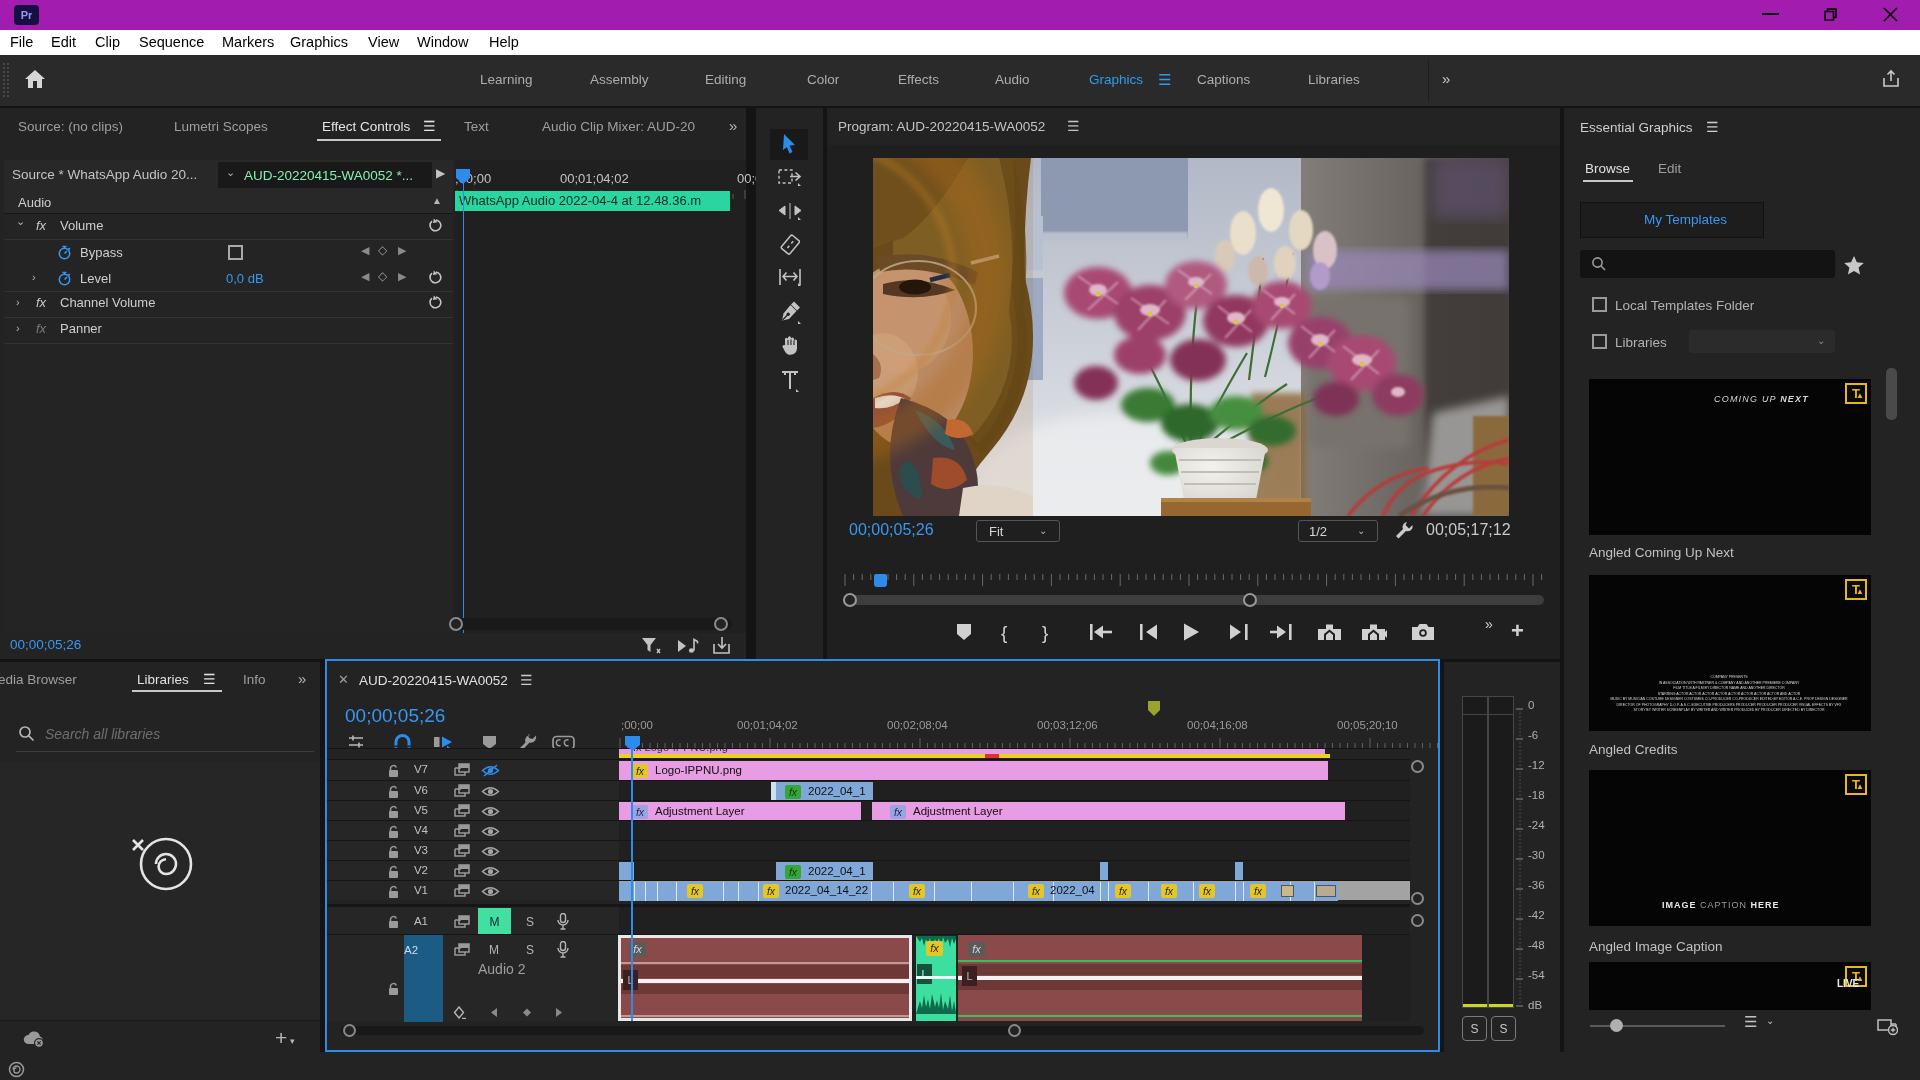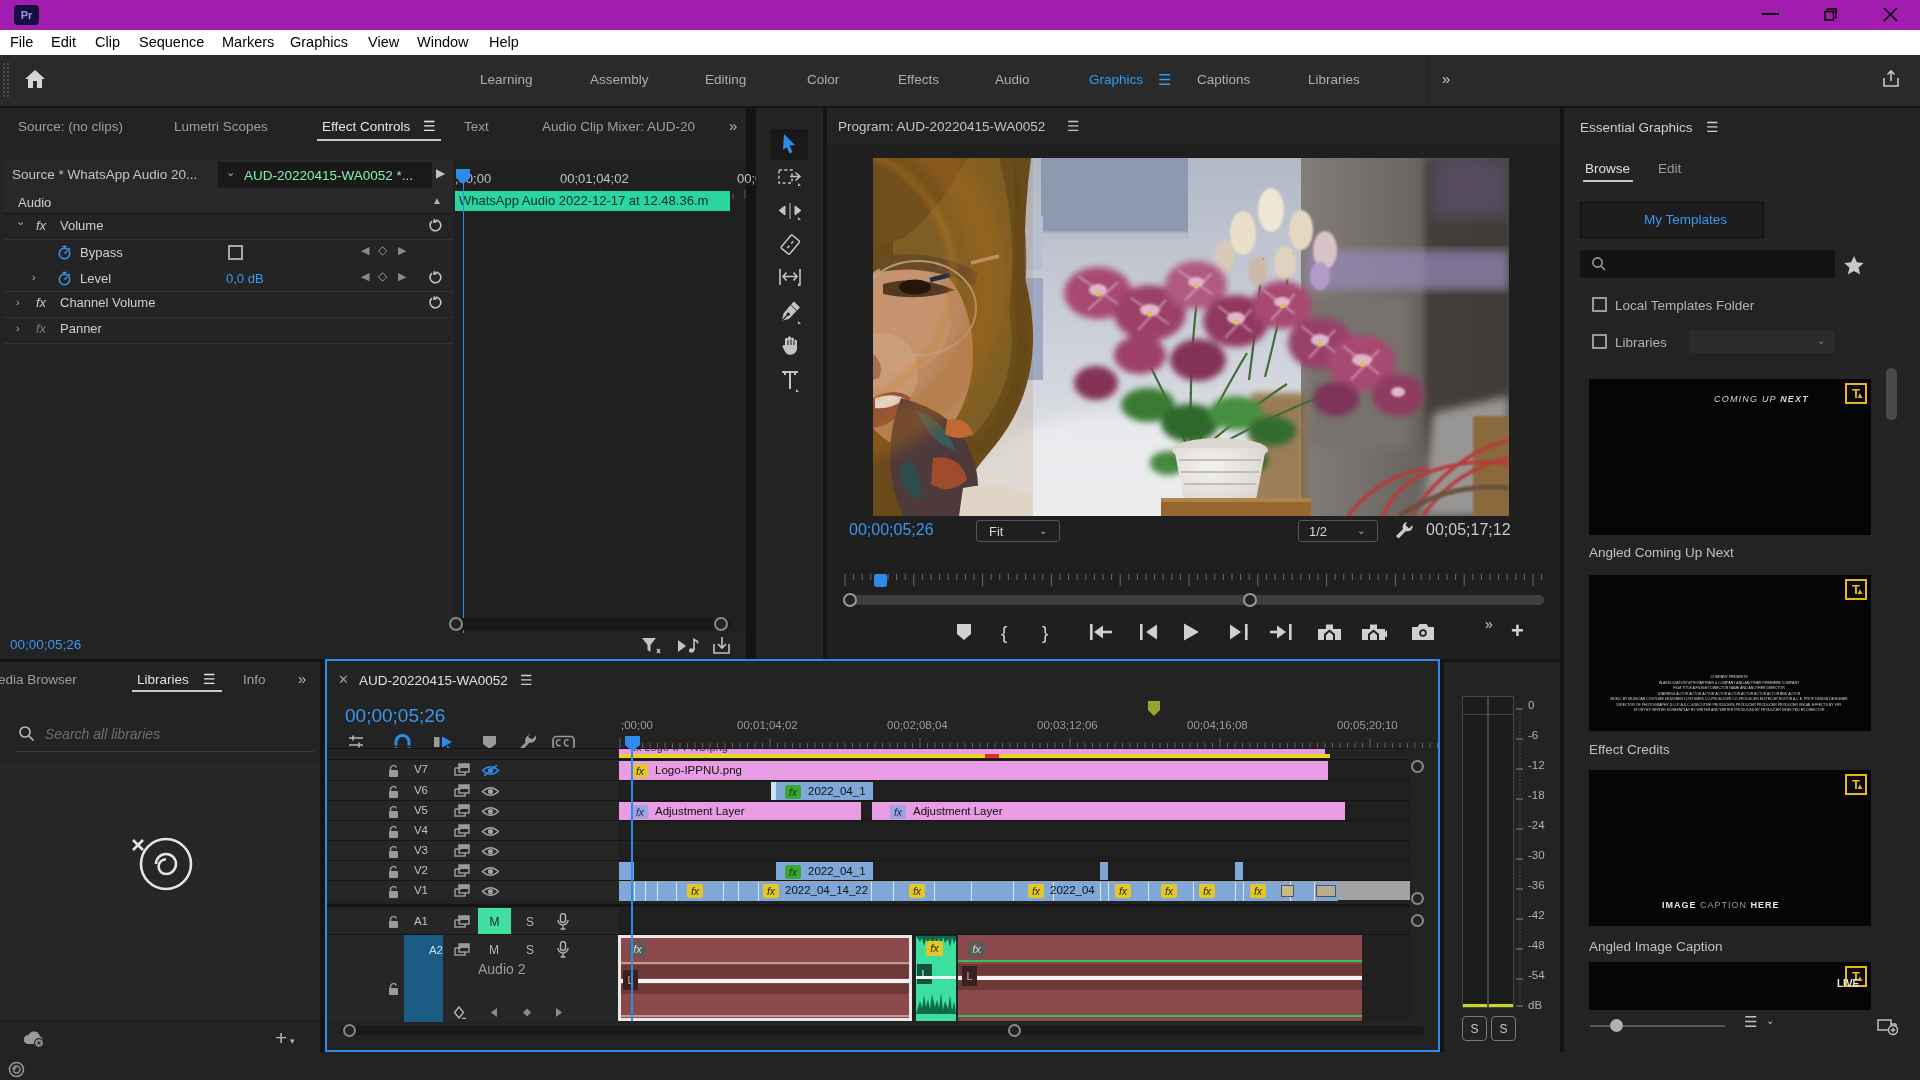--- a/index.html
+++ b/index.html
@@ -152,21 +152,21 @@
         <span class="abs" style="left:282px;top:11px;">00;0</span>
       </div>
 
       <svg class="abs" style="left:0;top:30px;" width="291" height="9" viewBox="0 0 291 9">
         <g stroke="#5a5a5a" stroke-width="1">
           <path d="M2 0 v9 M14 4 v5 M26 4 v5 M38 4 v5 M50 4 v5 M62 4 v5 M74 4 v5 M86 4 v5 M98 4 v5 M110 4 v5 M122 4 v5 M134 4 v5 M146 0 v9 M158 4 v5 M170 4 v5 M182 4 v5 M194 4 v5 M206 4 v5 M218 4 v5 M230 4 v5 M242 4 v5 M254 4 v5 M266 4 v5 M278 4 v5 M290 0 v9"></path>
         </g>
       </svg>
 
       <div class="abs" style="left:0;top:31px;width:275px;height:20px;background:#2bd5a0;overflow:hidden;">
-        <span class="abs" style="left:4px;top:2px;font-size:13px;color:#0b2d22;white-space:nowrap;">WhatsApp Audio 2022-12-17 at 12.48.36.m</span>
+        <span class="abs" style="left:4px;top:2px;font-size:13px;color:#0b2d22;white-space:nowrap;">WhatsApp Audio 2022-04-4 at 12.48.36.m</span>
       </div>
 
       <div class="abs" style="left:7.5px;top:10px;width:1.6px;height:463px;background:#2d8ceb;"></div>
       <svg class="abs" style="left:0px;top:8px;" width="16" height="17" viewBox="0 0 16 17">
           <path d="M1 1 h14 v9 l-7 6 l-7 -6 z" fill="#2d8ceb"></path>
         </svg>
     </div>
 
     <div class="abs" style="left:455px;top:510px;width:277px;height:12px;background:#191919;border-radius:6px;"></div>
     <div class="abs" style="left:449px;top:509px;width:14px;height:14px;border:2px solid #8a8a8a;border-radius:50%;background:#232323;"></div>
@@ -498,21 +498,21 @@
 
     <div class="abs thumb" style="left:25px;top:271px;width:282px;height:156px;background:#050505;">
       <div class="ta">T<span style="position:absolute;right:1px;bottom:-3px;font-size:8px;">▲</span></div>
         <span class="abs" style="left:80px;top:15px;font-size:9px;font-style:italic;color:#d6d6d6;letter-spacing:1.2px;margin-left:45px;">COMING UP <b>NEXT</b></span>
     </div>
     <span class="abs" style="left:25px;top:437px;font-size:13.5px;color:#c0c0c0;">Angled Coming Up Next</span>
     <div class="abs thumb" style="left:25px;top:467px;width:282px;height:156px;background:#050505;">
       <div class="ta">T<span style="position:absolute;right:1px;bottom:-3px;font-size:8px;">▲</span></div>
         <div class="abs" style="left:20px;top:100px;width:240px;font-size:3.5px;color:#d8d8d8;text-align:center;line-height:5.5px;">COMPANY PRESENTS<br>IN ASSOCIATION WITH PARTNER &amp; COMPANY AND ANOTHER PREMIERE COMPANY<br>FILM TITLE A FILM BY DIRECTOR NAME AND ANOTHER DIRECTOR<br>STARRING ACTOR ACTOR ACTOR ACTOR ACTOR ACTOR ACTOR ACTOR AND ACTOR<br>MUSIC BY MUSICIAN COSTUME DESIGNER COSTUMES CO-PRODUCER CO-PRODUCER EDITED BY EDITOR A.C.E. PROP DESIGN DESIGNER<br>DIRECTOR OF PHOTOGRAPHY D.O.P. A.S.C. EXECUTIVE PRODUCERS PRODUCER PRODUCER PRODUCER VISUAL EFFECTS BY VFX<br>STORY BY WRITER SCREENPLAY BY WRITER AND WRITER PRODUCED BY PRODUCER DIRECTED BY DIRECTOR</div>
     </div>
-    <span class="abs" style="left:25px;top:634px;font-size:13.5px;color:#c0c0c0;">Effect Credits</span>
+    <span class="abs" style="left:25px;top:634px;font-size:13.5px;color:#c0c0c0;">Angled Credits</span>
     <div class="abs thumb" style="left:25px;top:662px;width:282px;height:156px;background:#050505;">
       <div class="ta">T<span style="position:absolute;right:1px;bottom:-3px;font-size:8px;">▲</span></div>
         <span class="abs" style="left:73px;top:130px;font-size:9px;color:#e8e8e8;letter-spacing:1px;"><b>IMAGE</b> <span style="color:#9a9a9a;">CAPTION</span> <b>HERE</b></span>
     </div>
     <span class="abs" style="left:25px;top:831px;font-size:13.5px;color:#c0c0c0;">Angled Image Caption</span>
     <div class="abs thumb" style="left:25px;top:854px;width:282px;height:48px;background:#050505;">
       <div class="ta">T<span style="position:absolute;right:1px;bottom:-3px;font-size:8px;">▲</span></div>
         <span class="abs" style="left:248px;top:16px;font-size:10px;color:#e8e8e8;font-weight:bold;">LIVE</span>
     </div>
 
@@ -821,21 +821,21 @@
               <path d="M1 7 a5 5 0 0 0 10 0 M6 12 v4 M3.5 16 h5" fill="none" stroke="#b5b5b5" stroke-width="1.4"></path>
             </svg>
 </div>
         </div>
 <div class="trow" style="top:273px;height:87px;background:#202020;">
 <div class="thead">
 <svg class="abs" style="left:60px;top:47px;" width="13" height="14" viewBox="0 0 13 14">
               <path d="M3.5 6 V4.5 a3 3 0 0 1 5.8 -1" fill="none" stroke="#9a9a9a" stroke-width="1.5"></path>
               <rect x="2" y="6" width="9" height="7" rx="1" fill="#9a9a9a"></rect>
             </svg>
-<div class="abs" style="left:77px;top:0px;width:39px;height:87px;background:#1c5b84;color:#cde;font-size:11.5px;text-align:right;line-height:30px;">A2</div>
+<div class="abs" style="left:77px;top:0px;width:39px;height:87px;background:#1c5b84;color:#cde;font-size:11.5px;text-align:left;line-height:30px;">A2</div>
 <svg class="abs" style="left:126px;top:8px;" width="17" height="14" viewBox="0 0 17 14">
               <path d="M2 5 h6 M2 5 v7 h10 v-3" fill="none" stroke="#9a9a9a" stroke-width="1.5"></path>
               <rect x="6" y="1" width="10" height="8" fill="none" stroke="#9a9a9a" stroke-width="1.5"></rect>
               <rect x="6" y="1" width="10" height="4" fill="#9a9a9a"></rect>
             </svg>
 <span class="abs" style="left:162px;top:8px;font-size:12px;color:#b5b5b5;">M</span>
 <span class="abs" style="left:199px;top:8px;font-size:12px;color:#b5b5b5;">S</span>
 <svg class="abs" style="left:230px;top:6px;" width="12" height="17" viewBox="0 0 12 17">
               <rect x="3.5" y="0.5" width="5" height="9" rx="2.5" fill="none" stroke="#b5b5b5" stroke-width="1.4"></rect>
               <path d="M1 7 a5 5 0 0 0 10 0 M6 12 v4 M3.5 16 h5" fill="none" stroke="#b5b5b5" stroke-width="1.4"></path>

